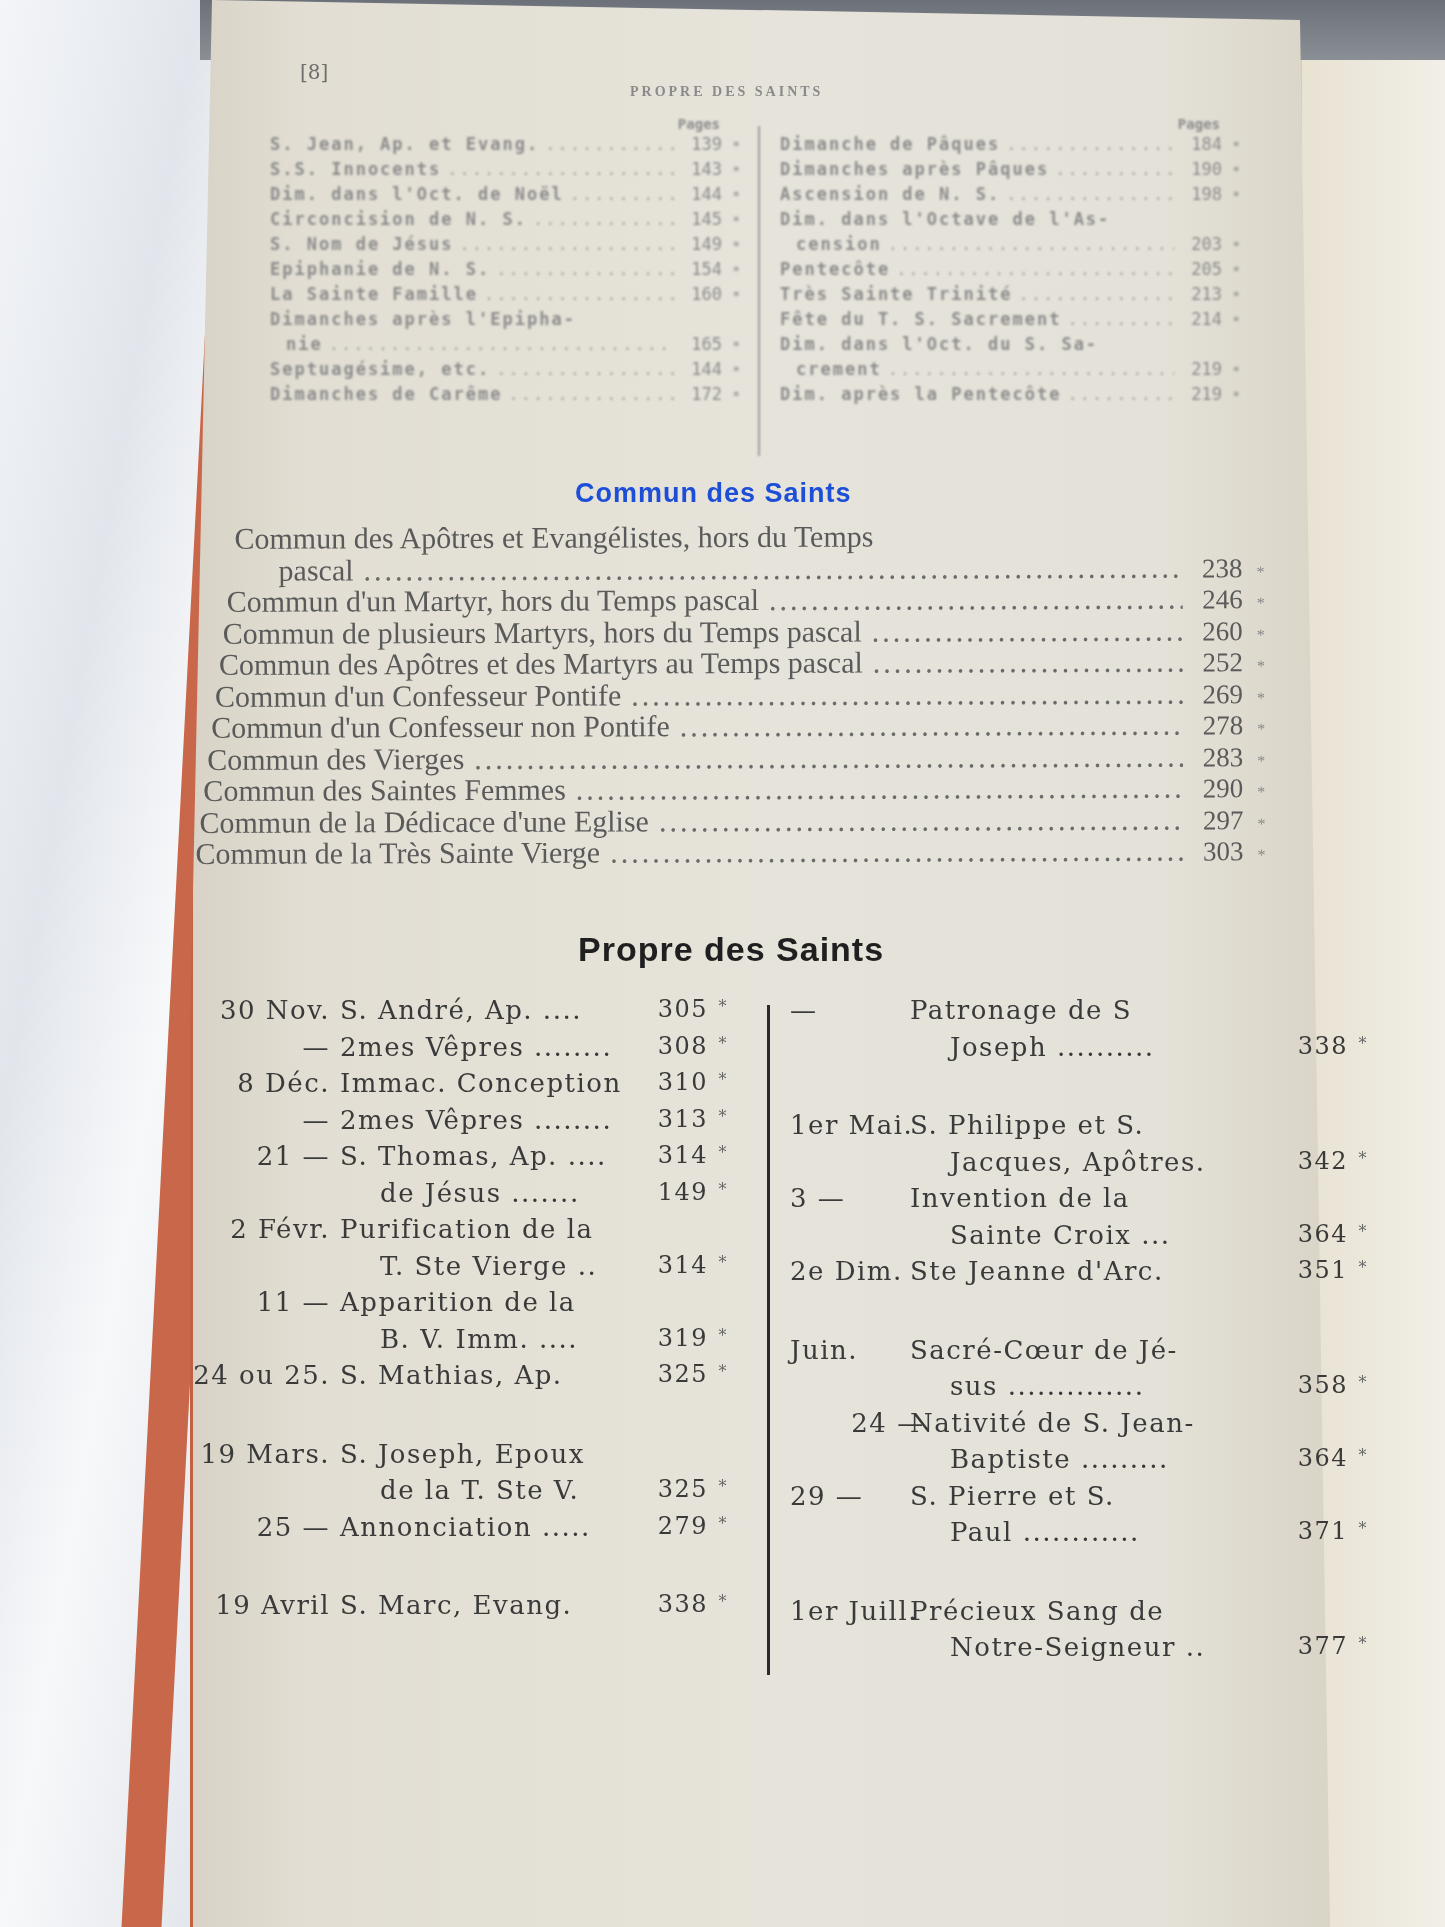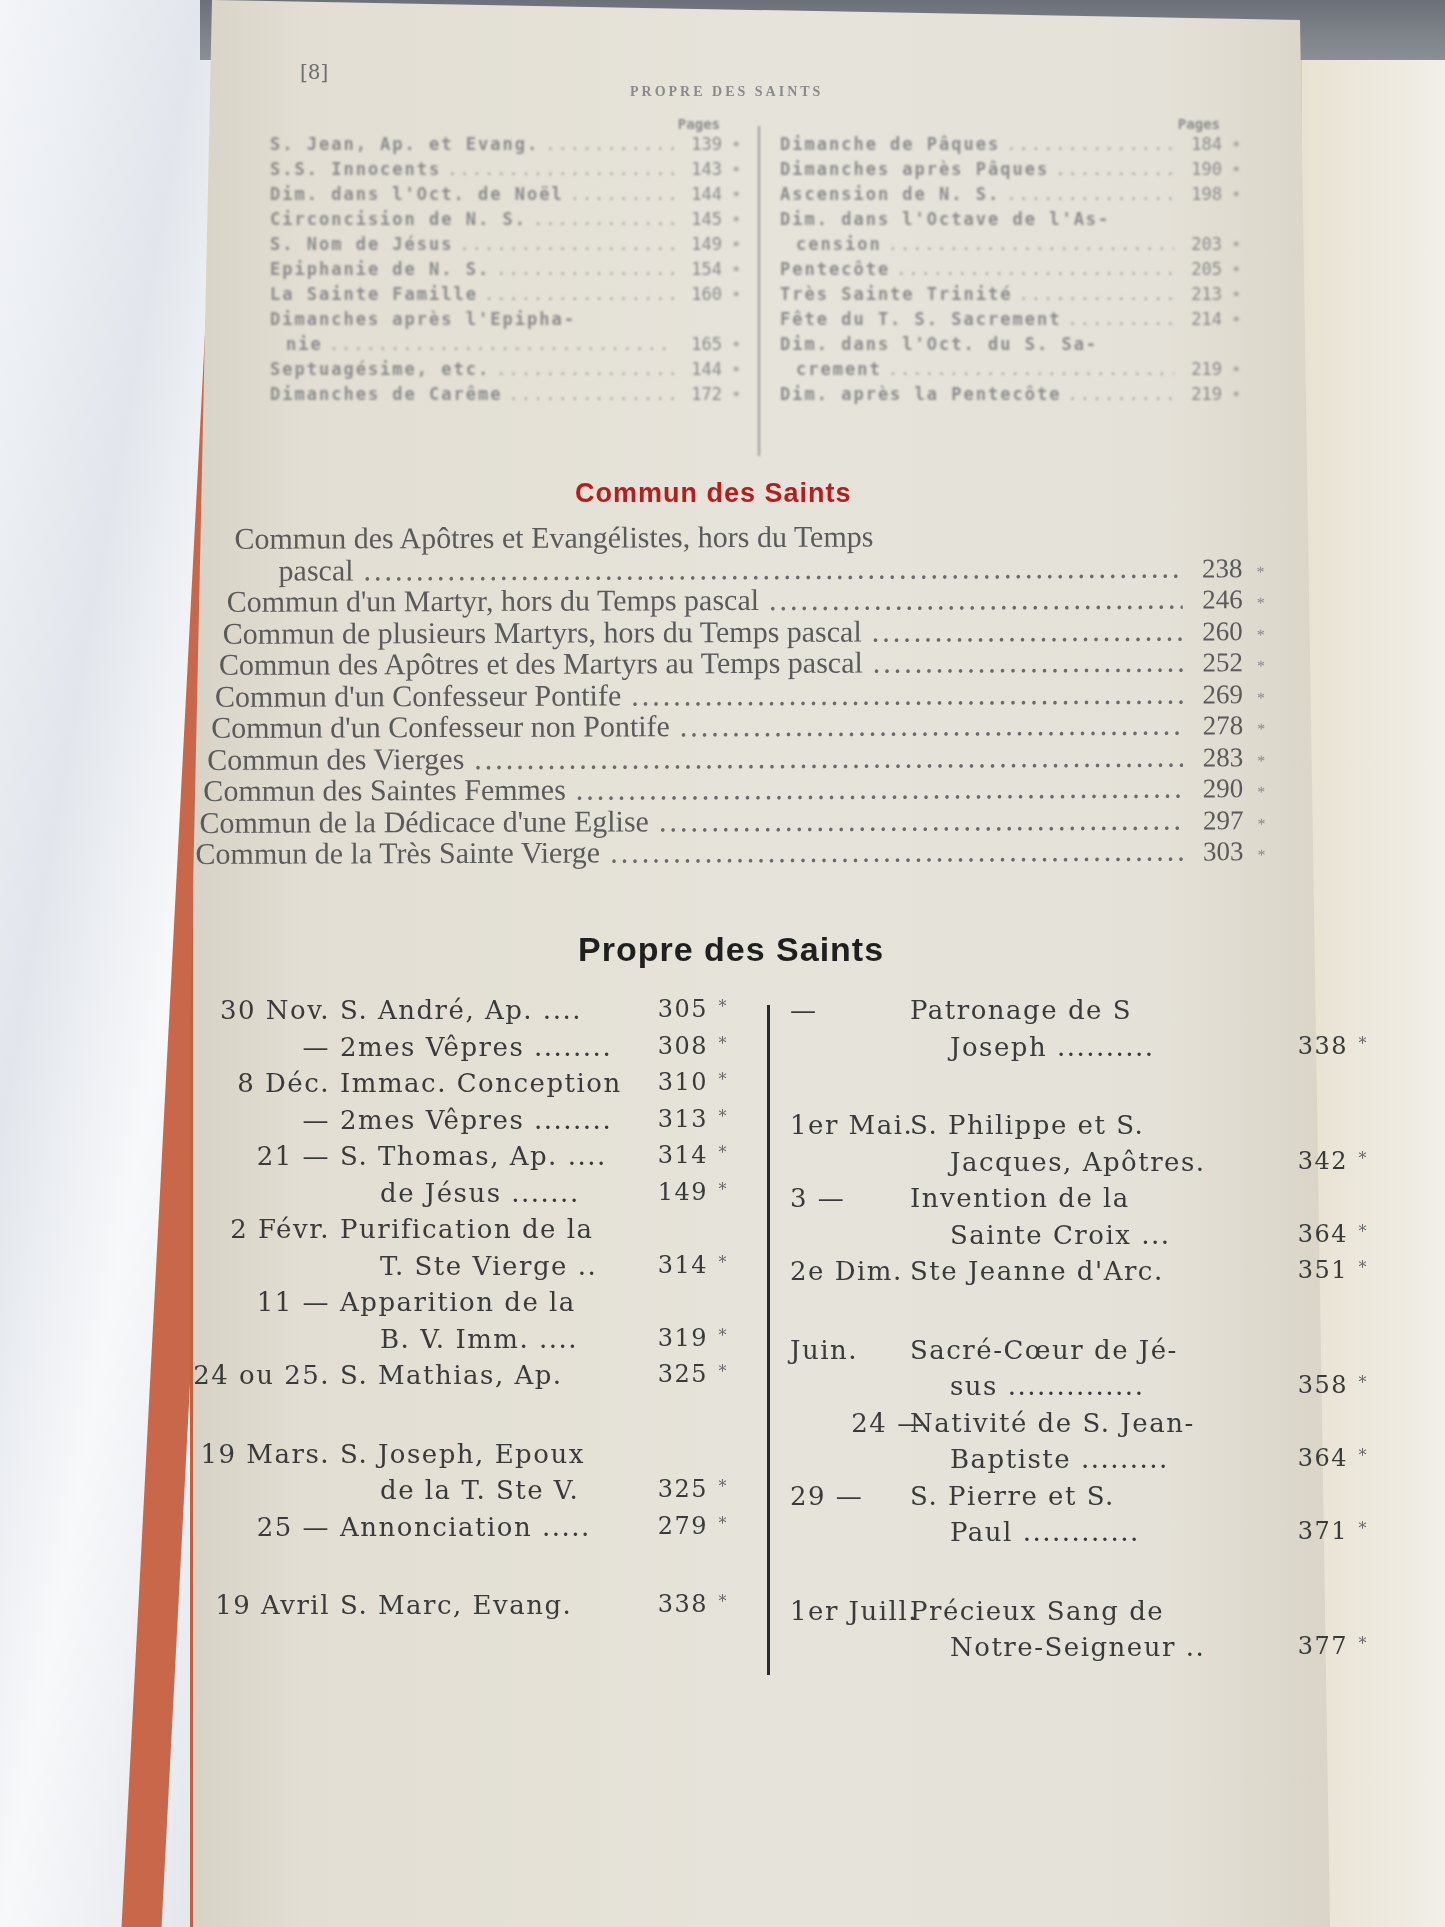--- a/index.html
+++ b/index.html
@@ -53,21 +53,21 @@
   .pages-hdr { text-align:right; padding-right:20px; font-size:14px; font-weight:bold; height:18px; }
   .trow { display:flex; align-items:baseline; height:25px; white-space:nowrap; }
   .trow .lbl { flex:0 0 auto; letter-spacing:2px;font-weight:bold; }
   .trow .dots { flex:1 1 auto; overflow:hidden; color:#a8a8a8; margin:0 6px; letter-spacing:2px; }
   .trow .pg { flex:0 0 42px; text-align:right; }
   .trow .st { flex:0 0 18px; text-align:right; font-size:13px; }
   .trow.cont .lbl { padding-left:16px; }
 
   .section-title {
     position:absolute; font-family:"Liberation Sans", sans-serif; font-weight:bold;
-    color:#b91c1c; letter-spacing:1px;
+    color:#1d4ed8; letter-spacing:1px;
   }
   .commun-title { left:575px; top:478px; font-size:27px; }
   .propre-title { left:578px; top:930px; font-size:34px; color:#1f1f1f; }
 
   .commun-list {
     position:absolute; left:225px; top:520px; width:1040px;
     font-family:"Liberation Serif", serif; font-size:30px; color:#5a5a5a;
     transform:rotate(-0.2deg);
   }
   .crow { display:flex; align-items:baseline; height:31.5px; white-space:nowrap; }

